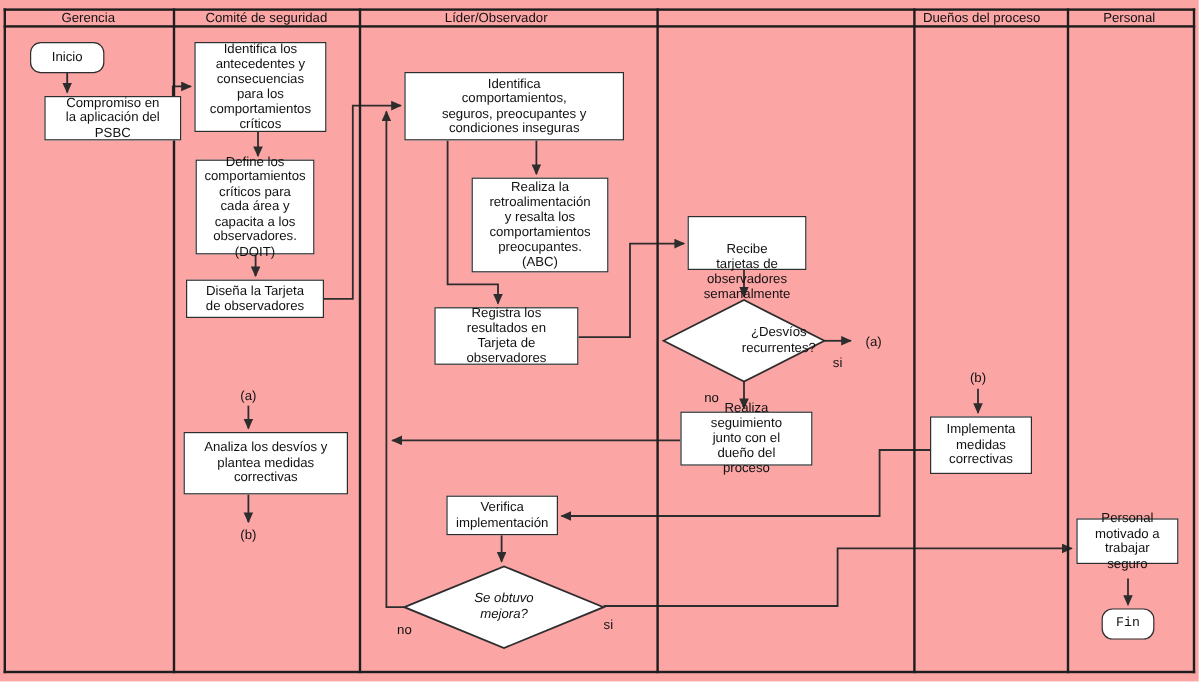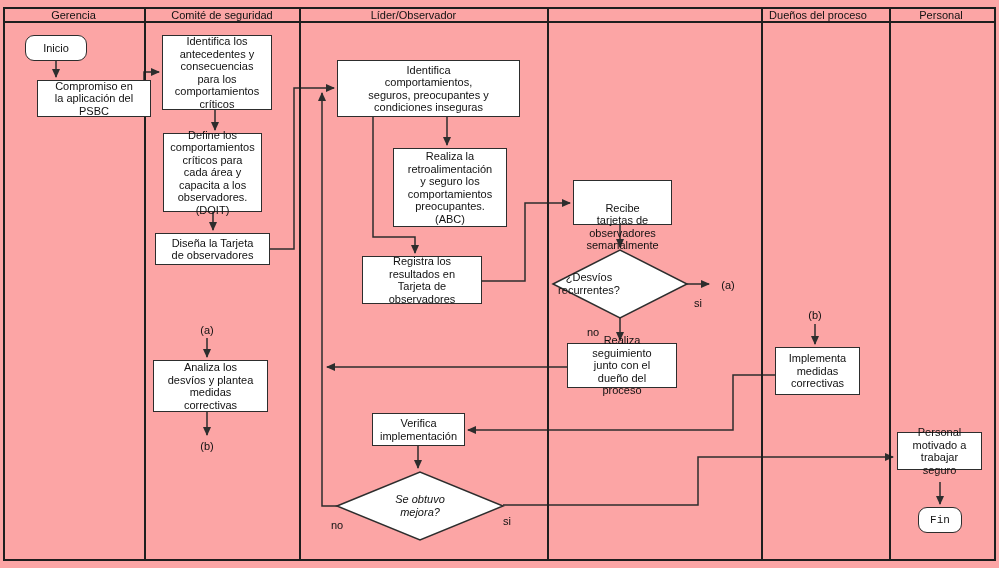--- a/index.html
+++ b/index.html
@@ -112,53 +112,53 @@
     </div>
   <div class="box" style="left:163px;top:133px;width:99px;height:79px;">
       <span>Define los comportamientos críticos para cada área y capacita a los observadores. (DOIT)</span>
     </div>
   <div class="box" style="left:155px;top:233px;width:115px;height:32px;">
       <span>Diseña la Tarjeta de observadores</span>
     </div>
   <div class="lbl" style="left:192px;top:324px;width:30px;height:13px;">
       <span>(a)</span>
     </div>
-  <div class="box" style="left:153px;top:360px;width:115px;height:52px;">
+  <div class="box" style="left:153px;top:360px;width:137px;height:52px;">
       <span>Analiza los desvíos y plantea medidas correctivas</span>
     </div>
   <div class="lbl" style="left:192px;top:440px;width:30px;height:13px;">
       <span>(b)</span>
     </div>
 
   <div class="box" style="left:337px;top:60px;width:183px;height:57px;">
       <span style="max-width:130px;">Identifica comportamientos, seguros, preocupantes y condiciones inseguras</span>
     </div>
   <div class="box" style="left:393px;top:148px;width:114px;height:79px;">
-      <span>Realiza la retroalimentación y seguro los comportamientos preocupantes. (ABC)</span>
+      <span>Realiza la retroalimentación y resalta los comportamientos preocupantes. (ABC)</span>
     </div>
   <div class="box" style="left:372px;top:413px;width:93px;height:33px;">
       <span>Verifica implementación</span>
     </div>
   <div class="box" style="left:362px;top:256px;width:120px;height:48px;">
       <span>Registra los resultados en Tarjeta de observadores</span>
     </div>
   <div class="dtext" style="left:365px;top:492px;width:110px;height:28px;font-style:italic;">
       <span style="max-width:70px;">Se obtuvo mejora?</span>
     </div>
   <div class="lbl" style="left:327px;top:519px;width:20px;height:13px;">
       <span>no</span>
     </div>
   <div class="lbl" style="left:497px;top:515px;width:20px;height:13px;">
       <span>si</span>
     </div>
 
   <div class="box" style="left:573px;top:180px;width:99px;height:45px;">
       <span style="max-width:85px;margin-top:48px;">Recibe tarjetas de observadores semanalmente</span>
     </div>
-  <div class="dtext" style="left:534px;top:270px;width:110px;height:28px;">
+  <div class="dtext" style="left:594px;top:270px;width:110px;height:28px;">
       <span style="max-width:80px;">¿Desvíos recurrentes?</span>
     </div>
   <div class="lbl" style="left:713px;top:279px;width:30px;height:13px;">
       <span>(a)</span>
     </div>
   <div class="lbl" style="left:688px;top:297px;width:20px;height:13px;">
       <span>si</span>
     </div>
   <div class="lbl" style="left:583px;top:326px;width:20px;height:13px;">
       <span>no</span>

